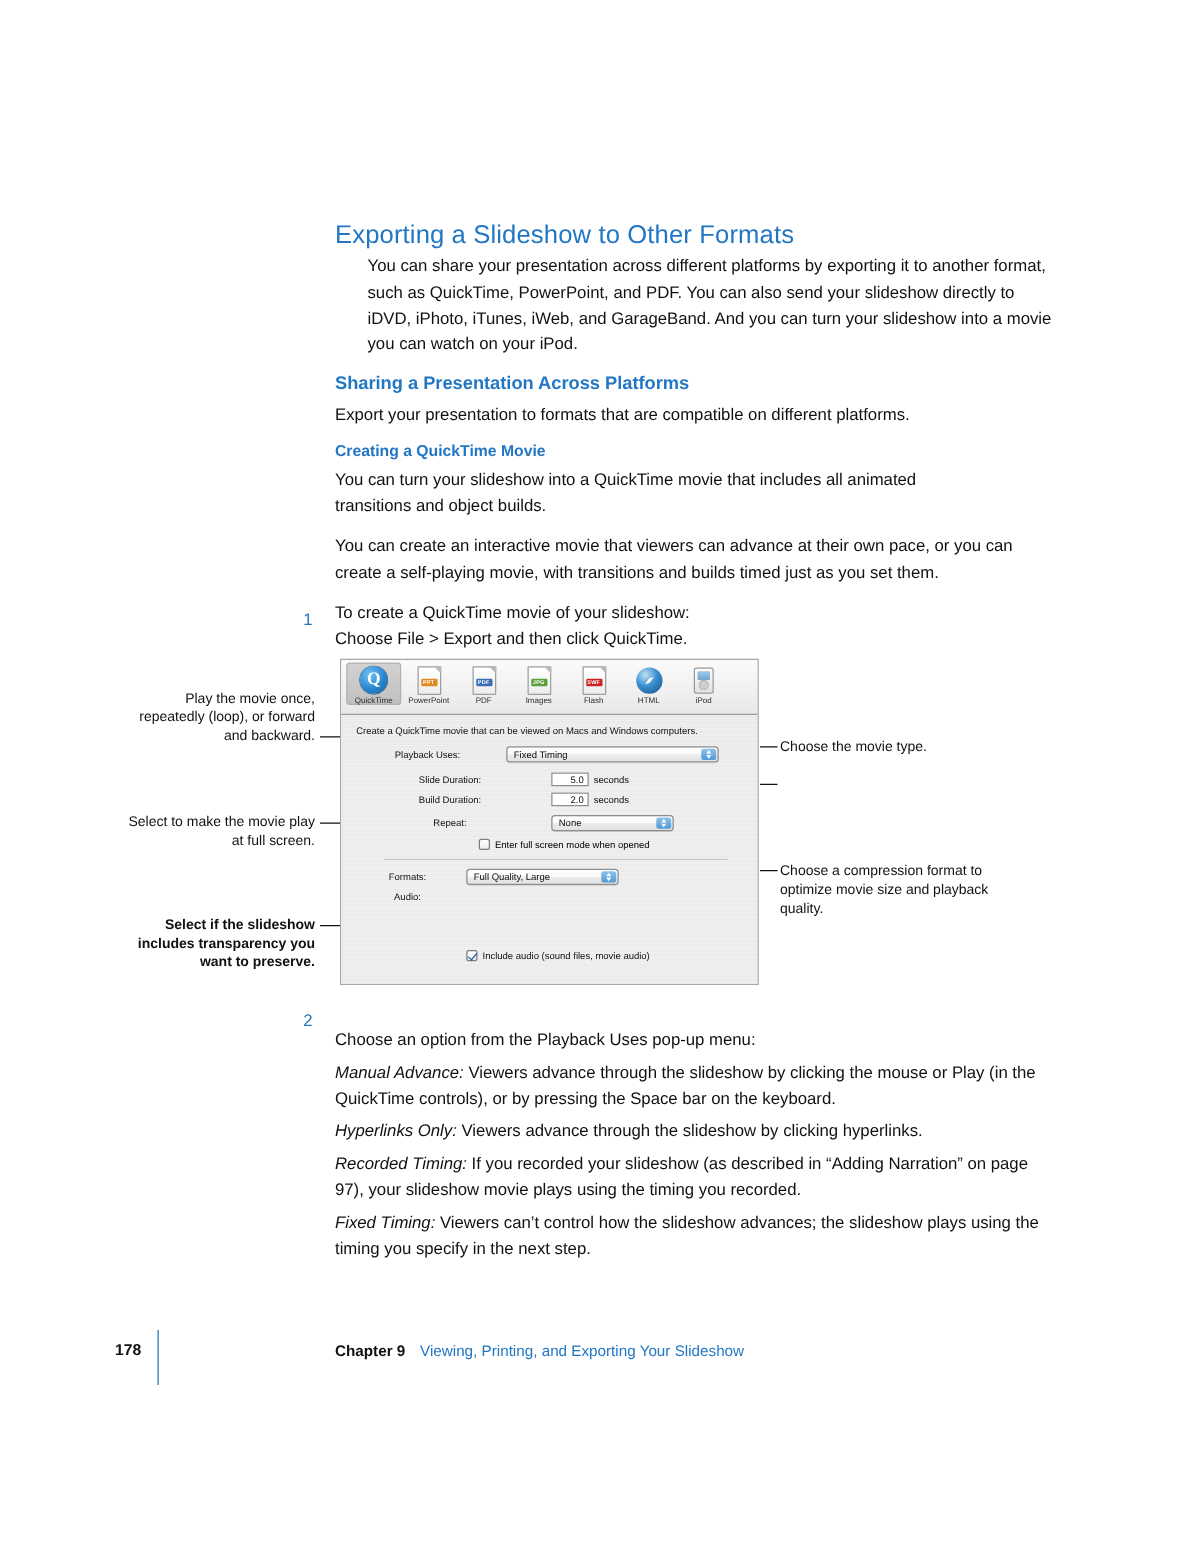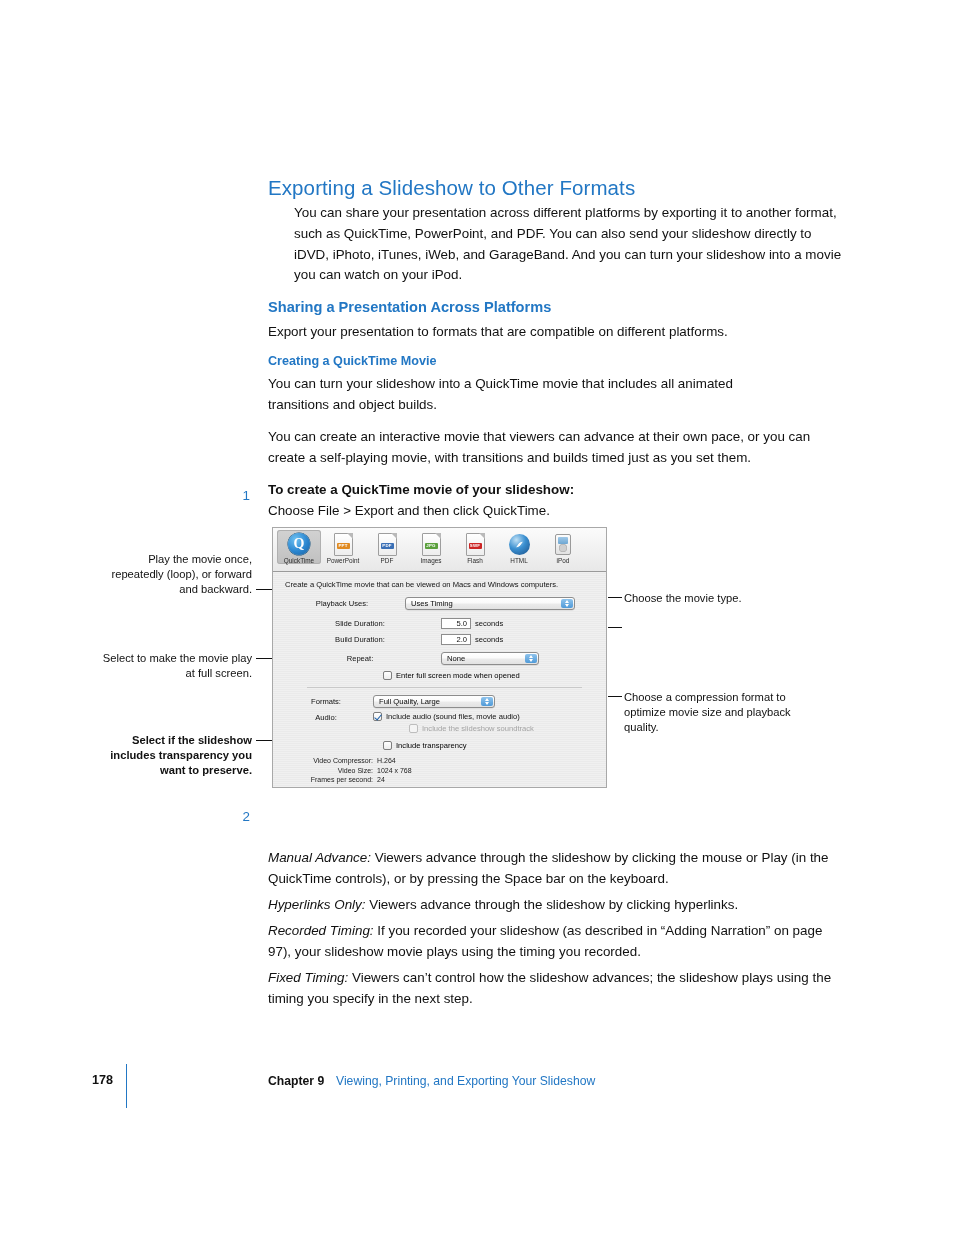--- a/index.html
+++ b/index.html
@@ -22,21 +22,21 @@
   }
   .body-p {
     position: absolute; font-size: 13.4px; line-height: 20.6px; color: #111;
   }
   .h2 {
     position: absolute; font-size: 14.6px; font-weight: bold; color: #2277c4;
   }
   .h3 {
     position: absolute; font-size: 12.6px; font-weight: bold; color: #2277c4;
   }
-  .bold-lead { font-weight: bold; }
+  .bold-lead { font-weight: normal; }
   .num {
     position: absolute; color: #2277c4; font-size: 13.4px; text-align: right;
   }
   em { font-style: italic; }
 
   
   .callout {
     position: absolute; font-size: 11.2px; line-height: 15.2px; color: #111;
   }
   .callout.right { text-align: left; }
@@ -150,21 +150,21 @@
   .popup .arrows i.up { border-bottom: 3px solid #fff; }
   .popup .arrows i.dn { border-top: 3px solid #fff; }
 
   .numfield {
     width: 30px; height: 11px; border: 1px solid #8d8d8d; background: #fff;
     font-size: 7.6px; text-align: right; padding-right: 3px;
     display: flex; align-items: center; justify-content: flex-end; color: #111;
   }
   .unit { font-size: 7.6px; margin-left: 4px; }
 
-  .cbrow { display: flex; align-items: center; font-size: 7.6px; margin-bottom: 3px; }
+  .cbrow { display: flex; align-items: center; font-size: 7.6px; margin-bottom: 3px; margin-top: 48px; }
   .cbox {
     width: 9px; height: 9px; border: 1px solid #7e7e7e; border-radius: 2px;
     background: linear-gradient(to bottom,#ffffff,#ededed); margin-right: 4px;
     flex: none; position: relative;
   }
   .cbox.checked {
     background: linear-gradient(to bottom,#ffffff,#f0f0f0);
   }
   .cbox.checked::after {
     content: ""; position: absolute; left: 2px; top: 0px; width: 3px; height: 6px;
@@ -298,21 +298,21 @@
       </div>
     </div>
 
     <div class="dlg-body">
 
       <div class="dlg-desc">Create a QuickTime movie that can be viewed on Macs and Windows computers.</div>
 
       <div class="frow">
         <span class="flabel" style="width:122px;">Playback Uses:</span>
         <div class="popup" style="width:170px;">
-          <span>Uses Timing</span>
+          <span>Fixed Timing</span>
           <span class="arrows">
               <i class="up"></i>
               <i class="dn"></i>
             </span>
         </div>
       </div>
 
       <div class="frow" style="margin-top:8px;">
         <span class="flabel" style="width:158px;">Slide Duration:</span>
         <span class="numfield">5.0</span>
@@ -382,20 +382,21 @@
         </div>
         <div>
           <span class="k">Frames per second:</span><span>24</span>
         </div>
       </div>
 
     </div>
   </div>
 
   <span class="num" style="left:236px; top:809px; width:14px;">2</span>
+  <p class="body-p" style="left:268px; top:809px; width:560px;">Choose an option from the Playback Uses pop-up menu:</p>
 
   <p class="body-p" style="left:268px; top:835px; width:562px;">
     <em>Manual Advance:</em><span> Viewers advance through the slideshow by clicking the mouse or Play (in the QuickTime controls), or by pressing the Space bar on the keyboard.</span>
   </p>
 
   <p class="body-p" style="left:268px; top:882px; width:562px;">
     <em>Hyperlinks Only:</em><span> Viewers advance through the slideshow by clicking hyperlinks.</span>
   </p>
 
   <p class="body-p" style="left:268px; top:908px; width:568px;">

